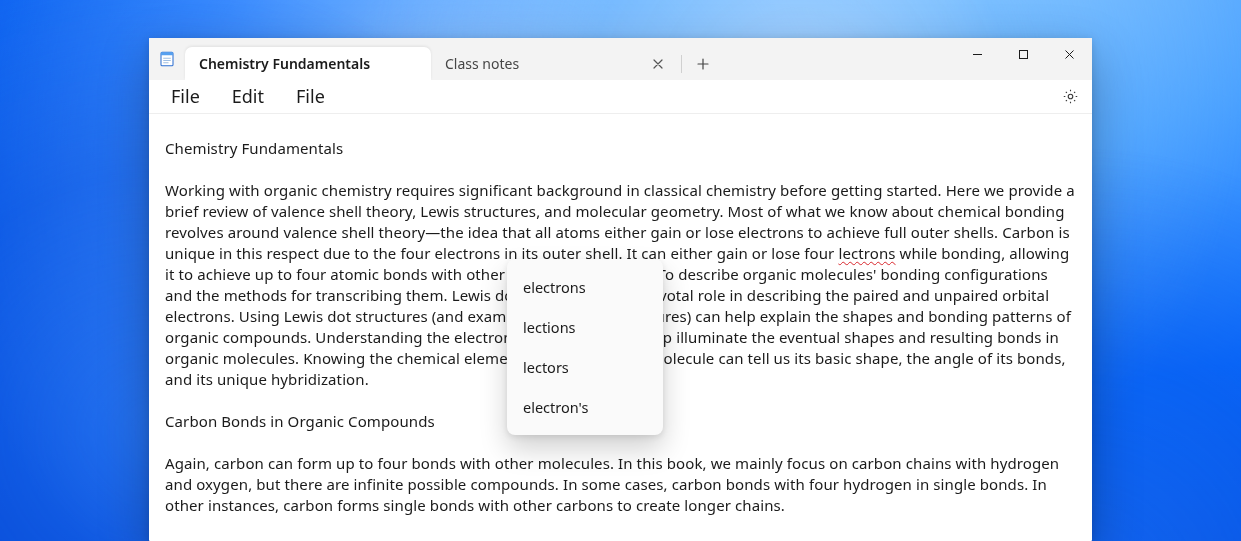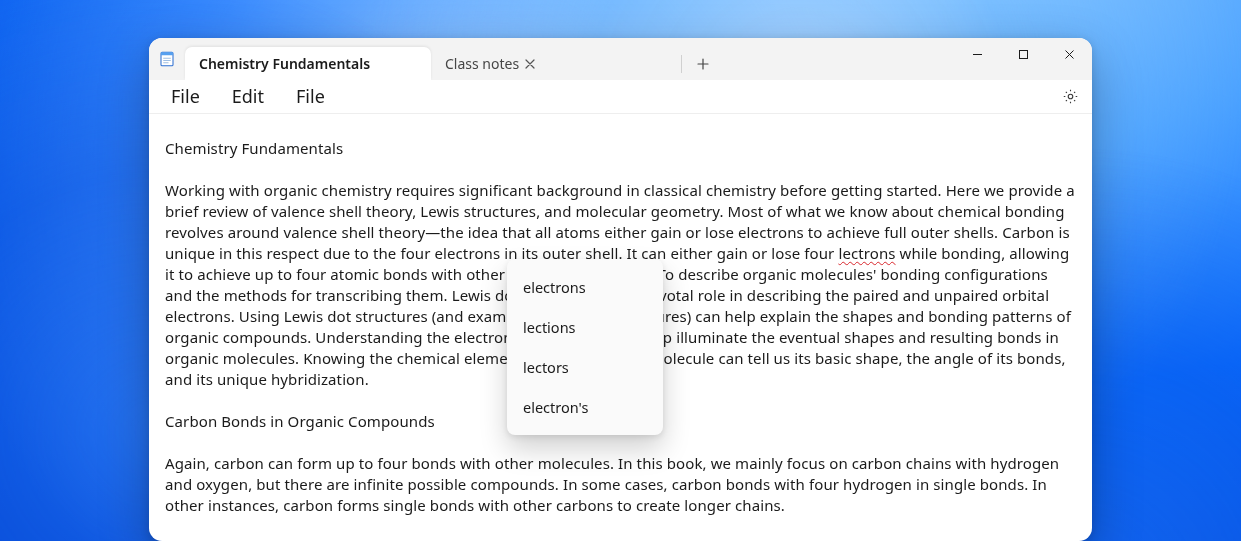--- a/index.html
+++ b/index.html
@@ -32,21 +32,21 @@
   }
   .swirl4 { width: 1600px; height: 1600px; left: 280px; top: -200px;
     background: radial-gradient(circle at 50% 50%, rgba(35,110,240,0.45) 0%, rgba(10,80,220,0.3) 22%, rgba(10,108,255,0) 40%);
   }
 
   .window {
     position: absolute;
     left: 149px; top: 38px;
     width: 943px; height: 503px;
     background: #ffffff;
-    border-radius: 13px;
+    border-radius: 1px;
     box-shadow: 0 18px 50px rgba(0,0,0,0.28), 0 2px 10px rgba(0,0,0,0.15);
     overflow: hidden;
     display: flex; flex-direction: column;
   }
 
   .titlebar {
     height: 42px;
     background: #f3f3f3;
     display: flex; align-items: flex-end;
     position: relative;
@@ -71,21 +71,21 @@
   }
   .tab.active {
     background: #ffffff;
     font-weight: 600;
     box-shadow: 0 -1px 3px rgba(0,0,0,0.08);
     min-width: 246px;
   }
   .tab.inactive {
     color: #464646;
     min-width: 246px;
-    justify-content: flex-start;
+    justify-content: space-between;
     padding-right: 8px;
     margin-top: 48px;
   }
   .tab-close {
     width: 22px; height: 22px; display:flex; align-items:center; justify-content:center;
     border-radius: 4px; color:#555;
   }
   .tab-divider {
     width: 1px; height: 18px; background: #d0d0d0; margin: 0 4px 7px 4px;
   }

